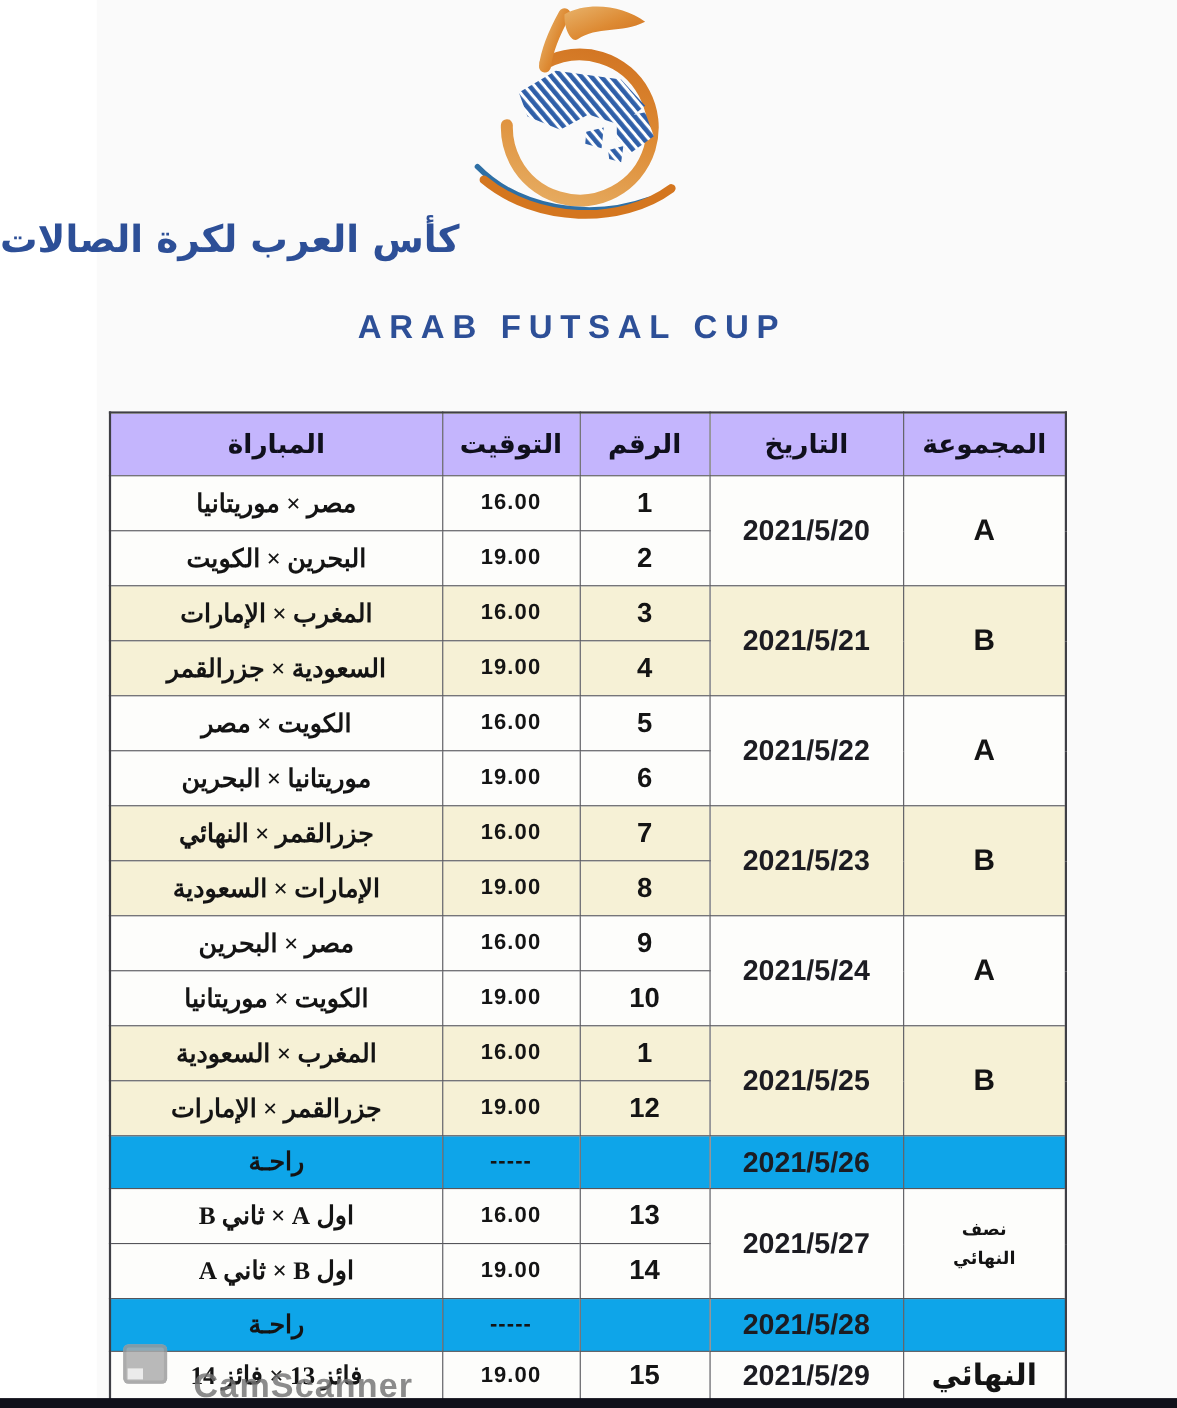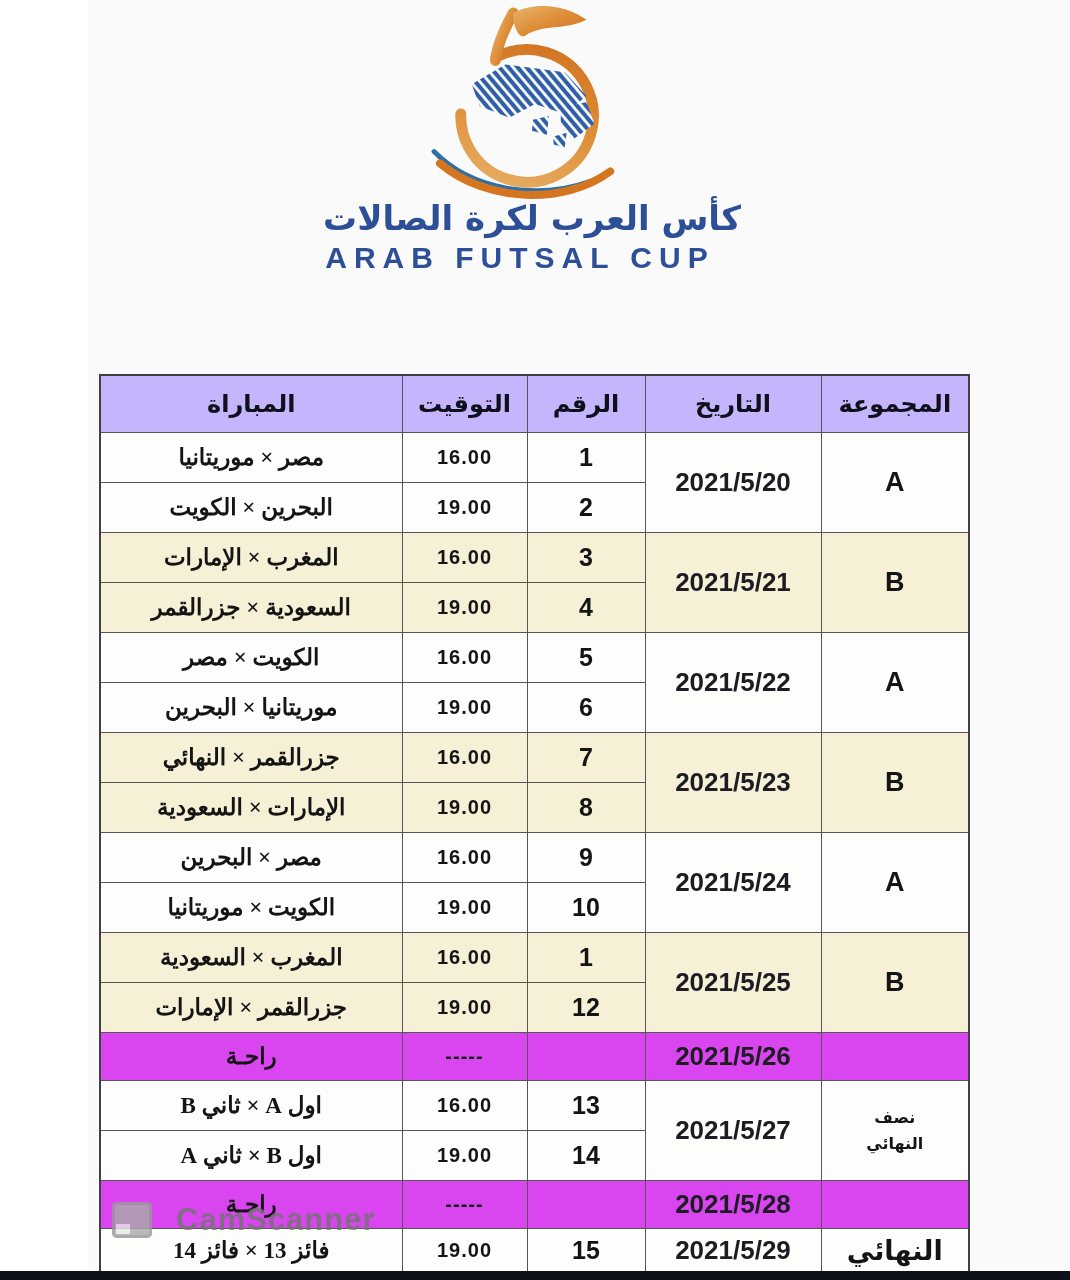--- a/index.html
+++ b/index.html
@@ -1,38 +1,38 @@
 <!DOCTYPE html>
 <html lang="ar"><head>
 <meta charset="utf-8">
 <style>
   html,body{margin:0;padding:0;background:#ffffff;}
   .ar{font-family:"DejaVu Sans",sans-serif;font-weight:bold;}
-  .num{font-family:"Liberation Sans","DejaVu Sans",sans-serif;font-weight:bold;}
+  .num{font-family:"Liberation Sans","DejaVu Sans",sans-serif;font-weight:bold;margin-top:40px;}
 
   .page{position:relative;width:1070px;height:1280px;background:#fafafa;overflow:hidden;}
   .left-strip{position:absolute;left:0;top:0;width:88px;height:100%;background:#ffffff;}
 
   .logo-wrap{position:absolute;left:415px;top:5px;width:240px;height:198px;}
-  .title-ar{position:absolute;left:12px;top:198px;width:1040px;text-align:center;
+  .title-ar{position:absolute;left:0;top:198px;width:1040px;
             font-size:34px;color:#2d4f97;letter-spacing:1px;}
   .title-en{position:absolute;left:0;top:241px;width:1040px;text-align:center;
             font-size:30px;color:#2d4f97;letter-spacing:7px;}
 
   .table-wrap{position:absolute;left:99px;top:374px;}
   table{table-layout:fixed;width:869px;border-collapse:collapse;border:2px solid #3f3f45;}
   th,td{border:1.6px solid #55555a;padding:0;text-align:center;vertical-align:middle;
         color:#141414;overflow:hidden;}
   thead th{background:#c4b5fd;font-size:24px;height:56px;color:#10101c;}
   tr.h-row{height:50px;}
   tr.h-final{height:44px;}
   tr.h-rest{height:48px;}
   td{background:#fdfdfb;}
   tr.cream td{background:#f6f1d6;}
-  tr.rest td{background:#d946ef;}
+  tr.rest td{background:#0ea5e9;}
   td.match{font-size:23px;font-family:Liberation Serif, serif;}
   td.time{font-size:20px;letter-spacing:1px;}
   td.number{font-size:25px;}
   td.date{font-size:26px;color:#1c1c22;}
   td.group{font-size:27px;}
   td.group.small-group{font-size:16px;line-height:1.6;}
 
   .watermark{position:absolute;left:112px;top:1202px;display:flex;align-items:center;
              gap:24px;color:#737373;opacity:.82;z-index:5;}
   .wm-icon{display:inline-block;width:40px;height:36px;background:#ababab;border-radius:5px;

